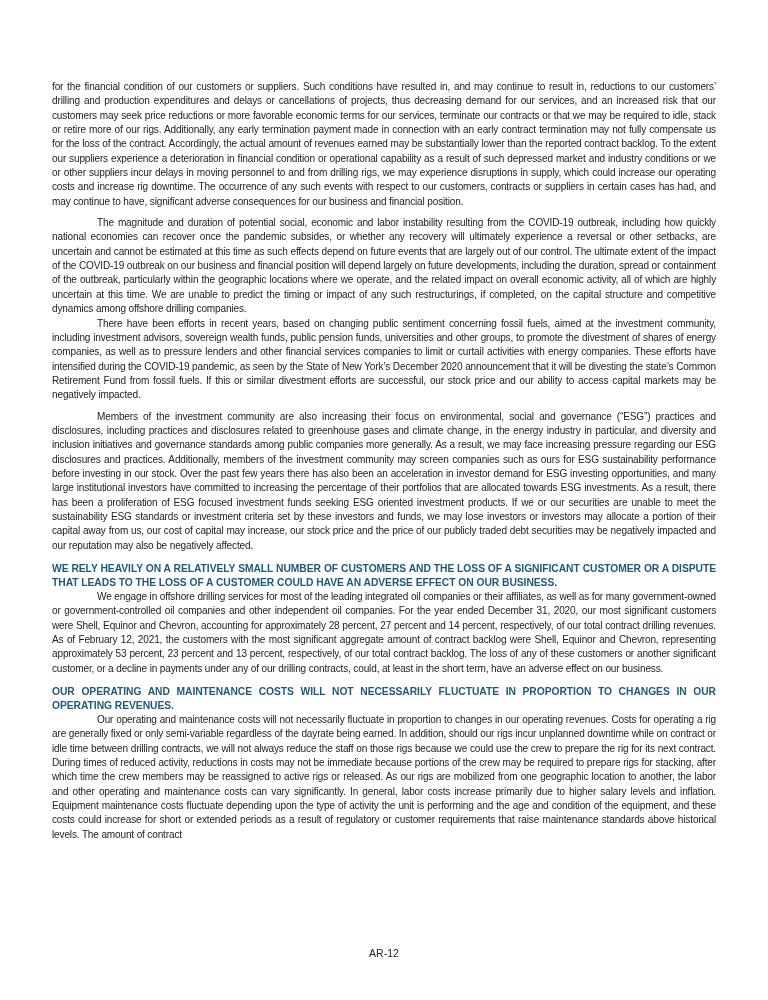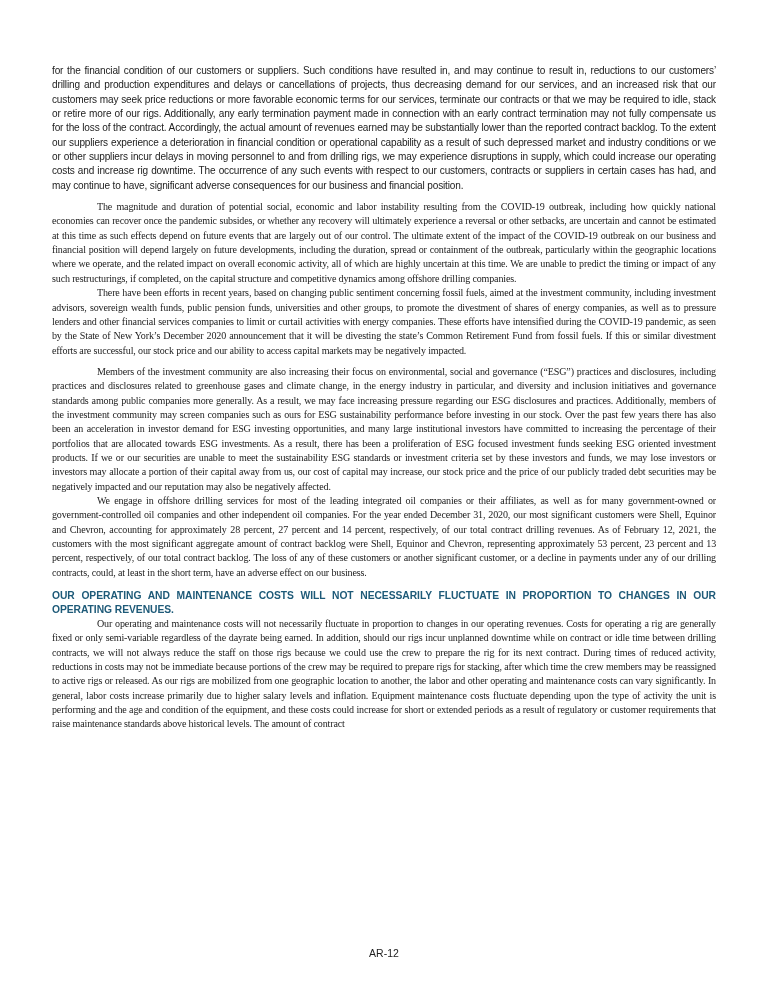--- a/index.html
+++ b/index.html
@@ -1,41 +1,42 @@
 <!DOCTYPE html>
 <html><head>
   <meta charset="utf-8">
   <style>
     html, body { margin: 0; padding: 0; background: #ffffff; }
     body { width: 768px; height: 1000px; position: relative; overflow: hidden; }
     .page {
-      position: absolute; left: 52px; top: 64px; width: 664px;
+      position: absolute; left: 52px; top: 80px; width: 664px;
       font-family: "Liberation Sans", sans-serif;
       font-size: 10.05px; line-height: 14.35px; color: #222222;
       letter-spacing: -0.15px;
     }
     .para { text-align: justify; margin: 0; }
-    .para.indent { text-indent: 45px; font-family: Liberation Serif, serif; }
+    .para.indent { text-indent: 45px; }
     .gap { margin-top: 7px; }
     .heading {
       margin: 9px 0 0 0; font-weight: bold; color: #1e5a78;
       font-size: 10.3px; line-height: 14px; text-align: justify;
       letter-spacing: -0.05px;
     }
     .footer {
       position: absolute; top: 947px; left: 0; width: 768px; text-align: center;
       font-family: "Liberation Sans", sans-serif; font-size: 10.5px; color: #222222;
     }
   </style>
 </head>
 <body>
 
 <div class="page">
   <p class="para">for the financial condition of our customers or suppliers.  Such conditions have resulted in, and may continue to result in, reductions to our customers’ drilling and production expenditures and delays or cancellations of projects, thus decreasing demand for our services, and an increased risk that our customers may seek price reductions or more favorable economic terms for our services, terminate our contracts or that we may be required to idle, stack or retire more of our rigs.  Additionally, any early termination payment made in connection with an early contract termination may not fully compensate us for the loss of the contract.  Accordingly, the actual amount of revenues earned may be substantially lower than the reported contract backlog.  To the extent our suppliers experience a deterioration in financial condition or operational capability as a result of such depressed market and industry conditions or we or other suppliers incur delays in moving personnel to and from drilling rigs, we may experience disruptions in supply, which could increase our operating costs and increase rig downtime.  The occurrence of any such events with respect to our customers, contracts or suppliers in certain cases has had, and may continue to have, significant adverse consequences for our business and financial position.</p>
   <p class="para indent gap">The magnitude and duration of potential social, economic and labor instability resulting from the COVID-19 outbreak, including how quickly national economies can recover once the pandemic subsides, or whether any recovery will ultimately experience a reversal or other setbacks, are uncertain and cannot be estimated at this time as such effects depend on future events that are largely out of our control. The ultimate extent of the impact of the COVID-19 outbreak on our business and financial position will depend largely on future developments, including the duration, spread or containment of the outbreak, particularly within the geographic locations where we operate, and the related impact on overall economic activity, all of which are highly uncertain at this time.  We are unable to predict the timing or impact of any such restructurings, if completed, on the capital structure and competitive dynamics among offshore drilling companies.</p>
   <p class="para indent">There have been efforts in recent years, based on changing public sentiment concerning fossil fuels, aimed at the investment community, including investment advisors, sovereign wealth funds, public pension funds, universities and other groups, to promote the divestment of shares of energy companies, as well as to pressure lenders and other financial services companies to limit or curtail activities with energy companies.  These efforts have intensified during the COVID-19 pandemic, as seen by the State of New York’s December 2020 announcement that it will be divesting the state’s Common Retirement Fund from fossil fuels.  If this or similar divestment efforts are successful, our stock price and our ability to access capital markets may be negatively impacted.</p>
   <p class="para indent gap">Members of the investment community are also increasing their focus on environmental, social and governance (“ESG”) practices and disclosures, including practices and disclosures related to greenhouse gases and climate change, in the energy industry in particular, and diversity and inclusion initiatives and governance standards among public companies more generally.  As a result, we may face increasing pressure regarding our ESG disclosures and practices.  Additionally, members of the investment community may screen companies such as ours for ESG sustainability performance before investing in our stock.  Over the past few years there has also been an acceleration in investor demand for ESG investing opportunities, and many large institutional investors have committed to increasing the percentage of their portfolios that are allocated towards ESG investments.  As a result, there has been a proliferation of ESG focused investment funds seeking ESG oriented investment products.  If we or our securities are unable to meet the sustainability ESG standards or investment criteria set by these investors and funds, we may lose investors or investors may allocate a portion of their capital away from us, our cost of capital may increase, our stock price and the price of our publicly traded debt securities may be negatively impacted and our reputation may also be negatively affected.</p>
+  <h3 class="heading">WE RELY HEAVILY ON A RELATIVELY SMALL NUMBER OF CUSTOMERS AND THE LOSS OF A SIGNIFICANT CUSTOMER OR A DISPUTE THAT LEADS TO THE LOSS OF A CUSTOMER COULD HAVE AN ADVERSE EFFECT ON OUR BUSINESS.</h3>
   <p class="para indent">We engage in offshore drilling services for most of the leading integrated oil companies or their affiliates, as well as for many government-owned or government-controlled oil companies and other independent oil companies.  For the year ended December 31, 2020, our most significant customers were Shell, Equinor and Chevron, accounting for approximately 28 percent, 27 percent and 14 percent, respectively, of our total contract drilling revenues.  As of February 12, 2021, the customers with the most significant aggregate amount of contract backlog were Shell, Equinor and Chevron, representing approximately 53 percent, 23 percent and 13 percent, respectively, of our total contract backlog.  The loss of any of these customers or another significant customer, or a decline in payments under any of our drilling contracts, could, at least in the short term, have an adverse effect on our business.</p>
   <h3 class="heading">OUR OPERATING AND MAINTENANCE COSTS WILL NOT NECESSARILY FLUCTUATE IN PROPORTION TO CHANGES IN OUR OPERATING REVENUES.</h3>
   <p class="para indent">Our operating and maintenance costs will not necessarily fluctuate in proportion to changes in our operating revenues.  Costs for operating a rig are generally fixed or only semi-variable regardless of the dayrate being earned.  In addition, should our rigs incur unplanned downtime while on contract or idle time between drilling contracts, we will not always reduce the staff on those rigs because we could use the crew to prepare the rig for its next contract.  During times of reduced activity, reductions in costs may not be immediate because portions of the crew may be required to prepare rigs for stacking, after which time the crew members may be reassigned to active rigs or released. As our rigs are mobilized from one geographic location to another, the labor and other operating and maintenance costs can vary significantly. In general, labor costs increase primarily due to higher salary levels and inflation.  Equipment maintenance costs fluctuate depending upon the type of activity the unit is performing and the age and condition of the equipment, and these costs could increase for short or extended periods as a result of regulatory or customer requirements that raise maintenance standards above historical levels.  The amount of contract</p>
 </div>
 
 <div class="footer">AR-12</div>
 
 </body></html>

